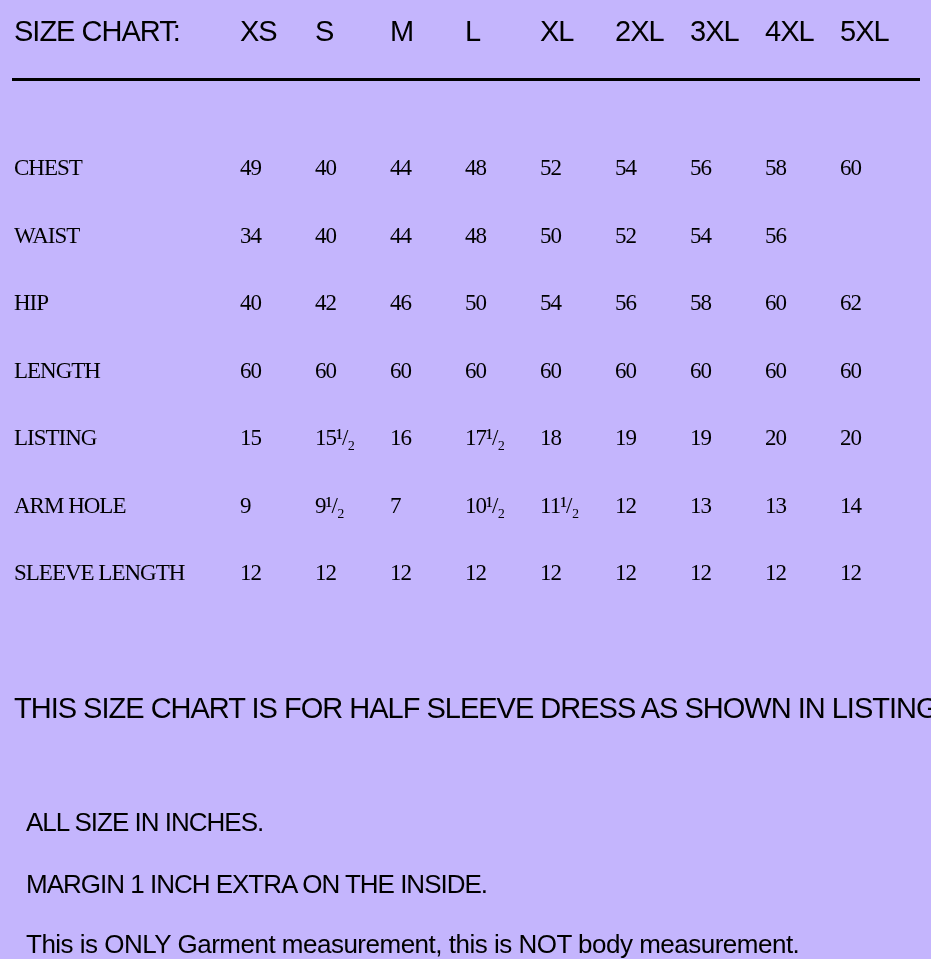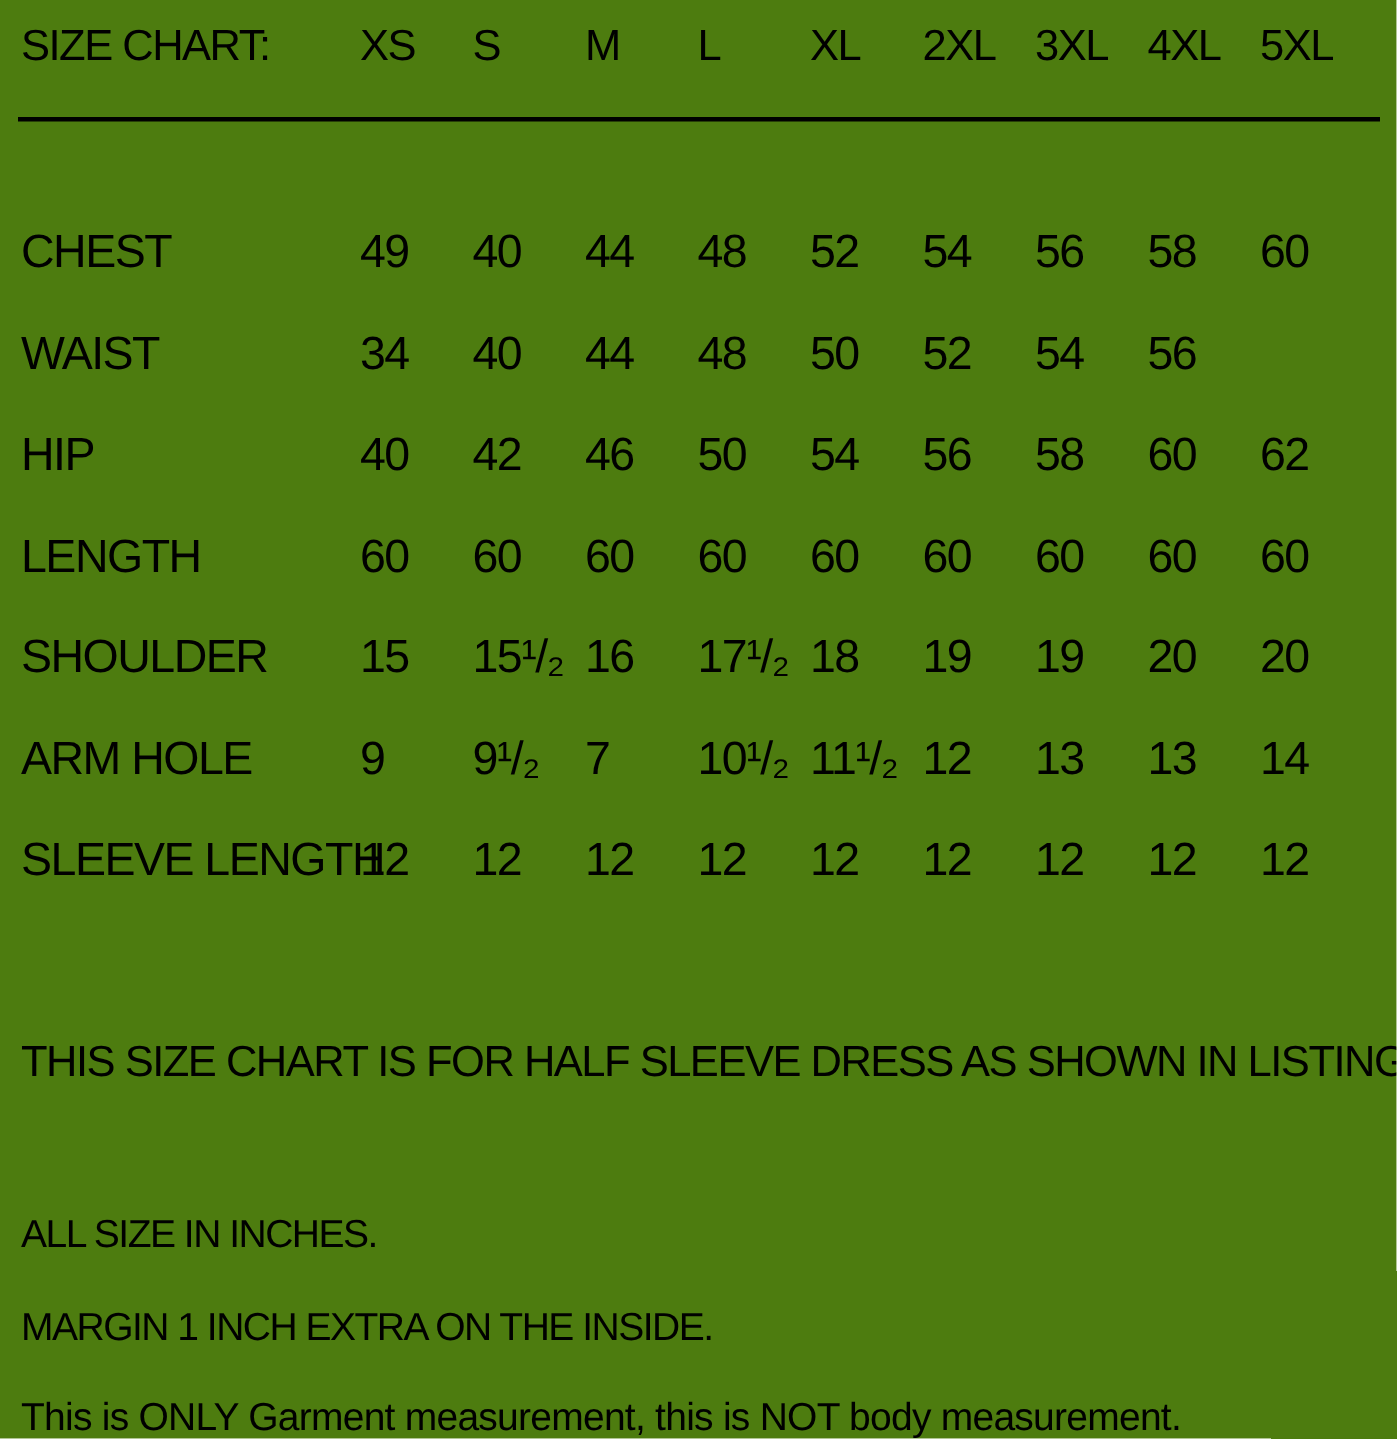--- a/index.html
+++ b/index.html
@@ -6,21 +6,21 @@
     margin: 0;
     padding: 0;
     background: #ffffff;
     color: #000000;
     font-family: "Liberation Sans", sans-serif;
   }
   .page {
     position: relative;
     width: 931px;
     height: 959px;
-    background: #4d7c0f;
+    background: #c4b5fd;
     overflow: hidden;
     box-sizing: border-box;
     padding-top: 14px;
   }
   .grid {
     display: grid;
     grid-template-columns: 226px repeat(9, 75px);
     padding-left: 14px;
     box-sizing: border-box;
   }
@@ -34,37 +34,38 @@
     margin: 30px 11px 0 12px;
     border-top: 3px solid #000000;
     height: 0;
   }
   .rows {
     margin-top: 53px;
   }
   .data-row {
     height: 67.5px;
     line-height: 67.5px;
-    font-size: 31px;
+    font-size: 23px;
     letter-spacing: -1px;
     white-space: nowrap;
+    font-family: Liberation Serif, serif;
   }
   .cell {
     text-align: left;
     overflow: visible;
   }
   .note-heading {
     margin: 84px 0 0 14px;
     font-size: 29px;
     line-height: 34px;
     letter-spacing: -1px;
     white-space: nowrap;
   }
   .note-small {
-    margin-left: 14px;
+    margin-left: 26px;
     font-size: 26px;
     line-height: 30px;
     letter-spacing: -1px;
     white-space: nowrap;
   }
   .note-units   { margin-top: 82px; }
   .note-margin  { margin-top: 32px; }
   .note-bold {
     margin-top: 30px;
     font-weight: normal;
@@ -135,21 +136,21 @@
         <div class="cell">60</div>
         <div class="cell">60</div>
         <div class="cell">60</div>
         <div class="cell">60</div>
         <div class="cell">60</div>
         <div class="cell">60</div>
         <div class="cell">60</div>
         <div class="cell">60</div>
       </div>
       <div class="grid data-row">
-        <div class="cell">SHOULDER</div>
+        <div class="cell">LISTING</div>
         <div class="cell">15</div>
         <div class="cell">15¹/₂</div>
         <div class="cell">16</div>
         <div class="cell">17¹/₂</div>
         <div class="cell">18</div>
         <div class="cell">19</div>
         <div class="cell">19</div>
         <div class="cell">20</div>
         <div class="cell">20</div>
       </div>

